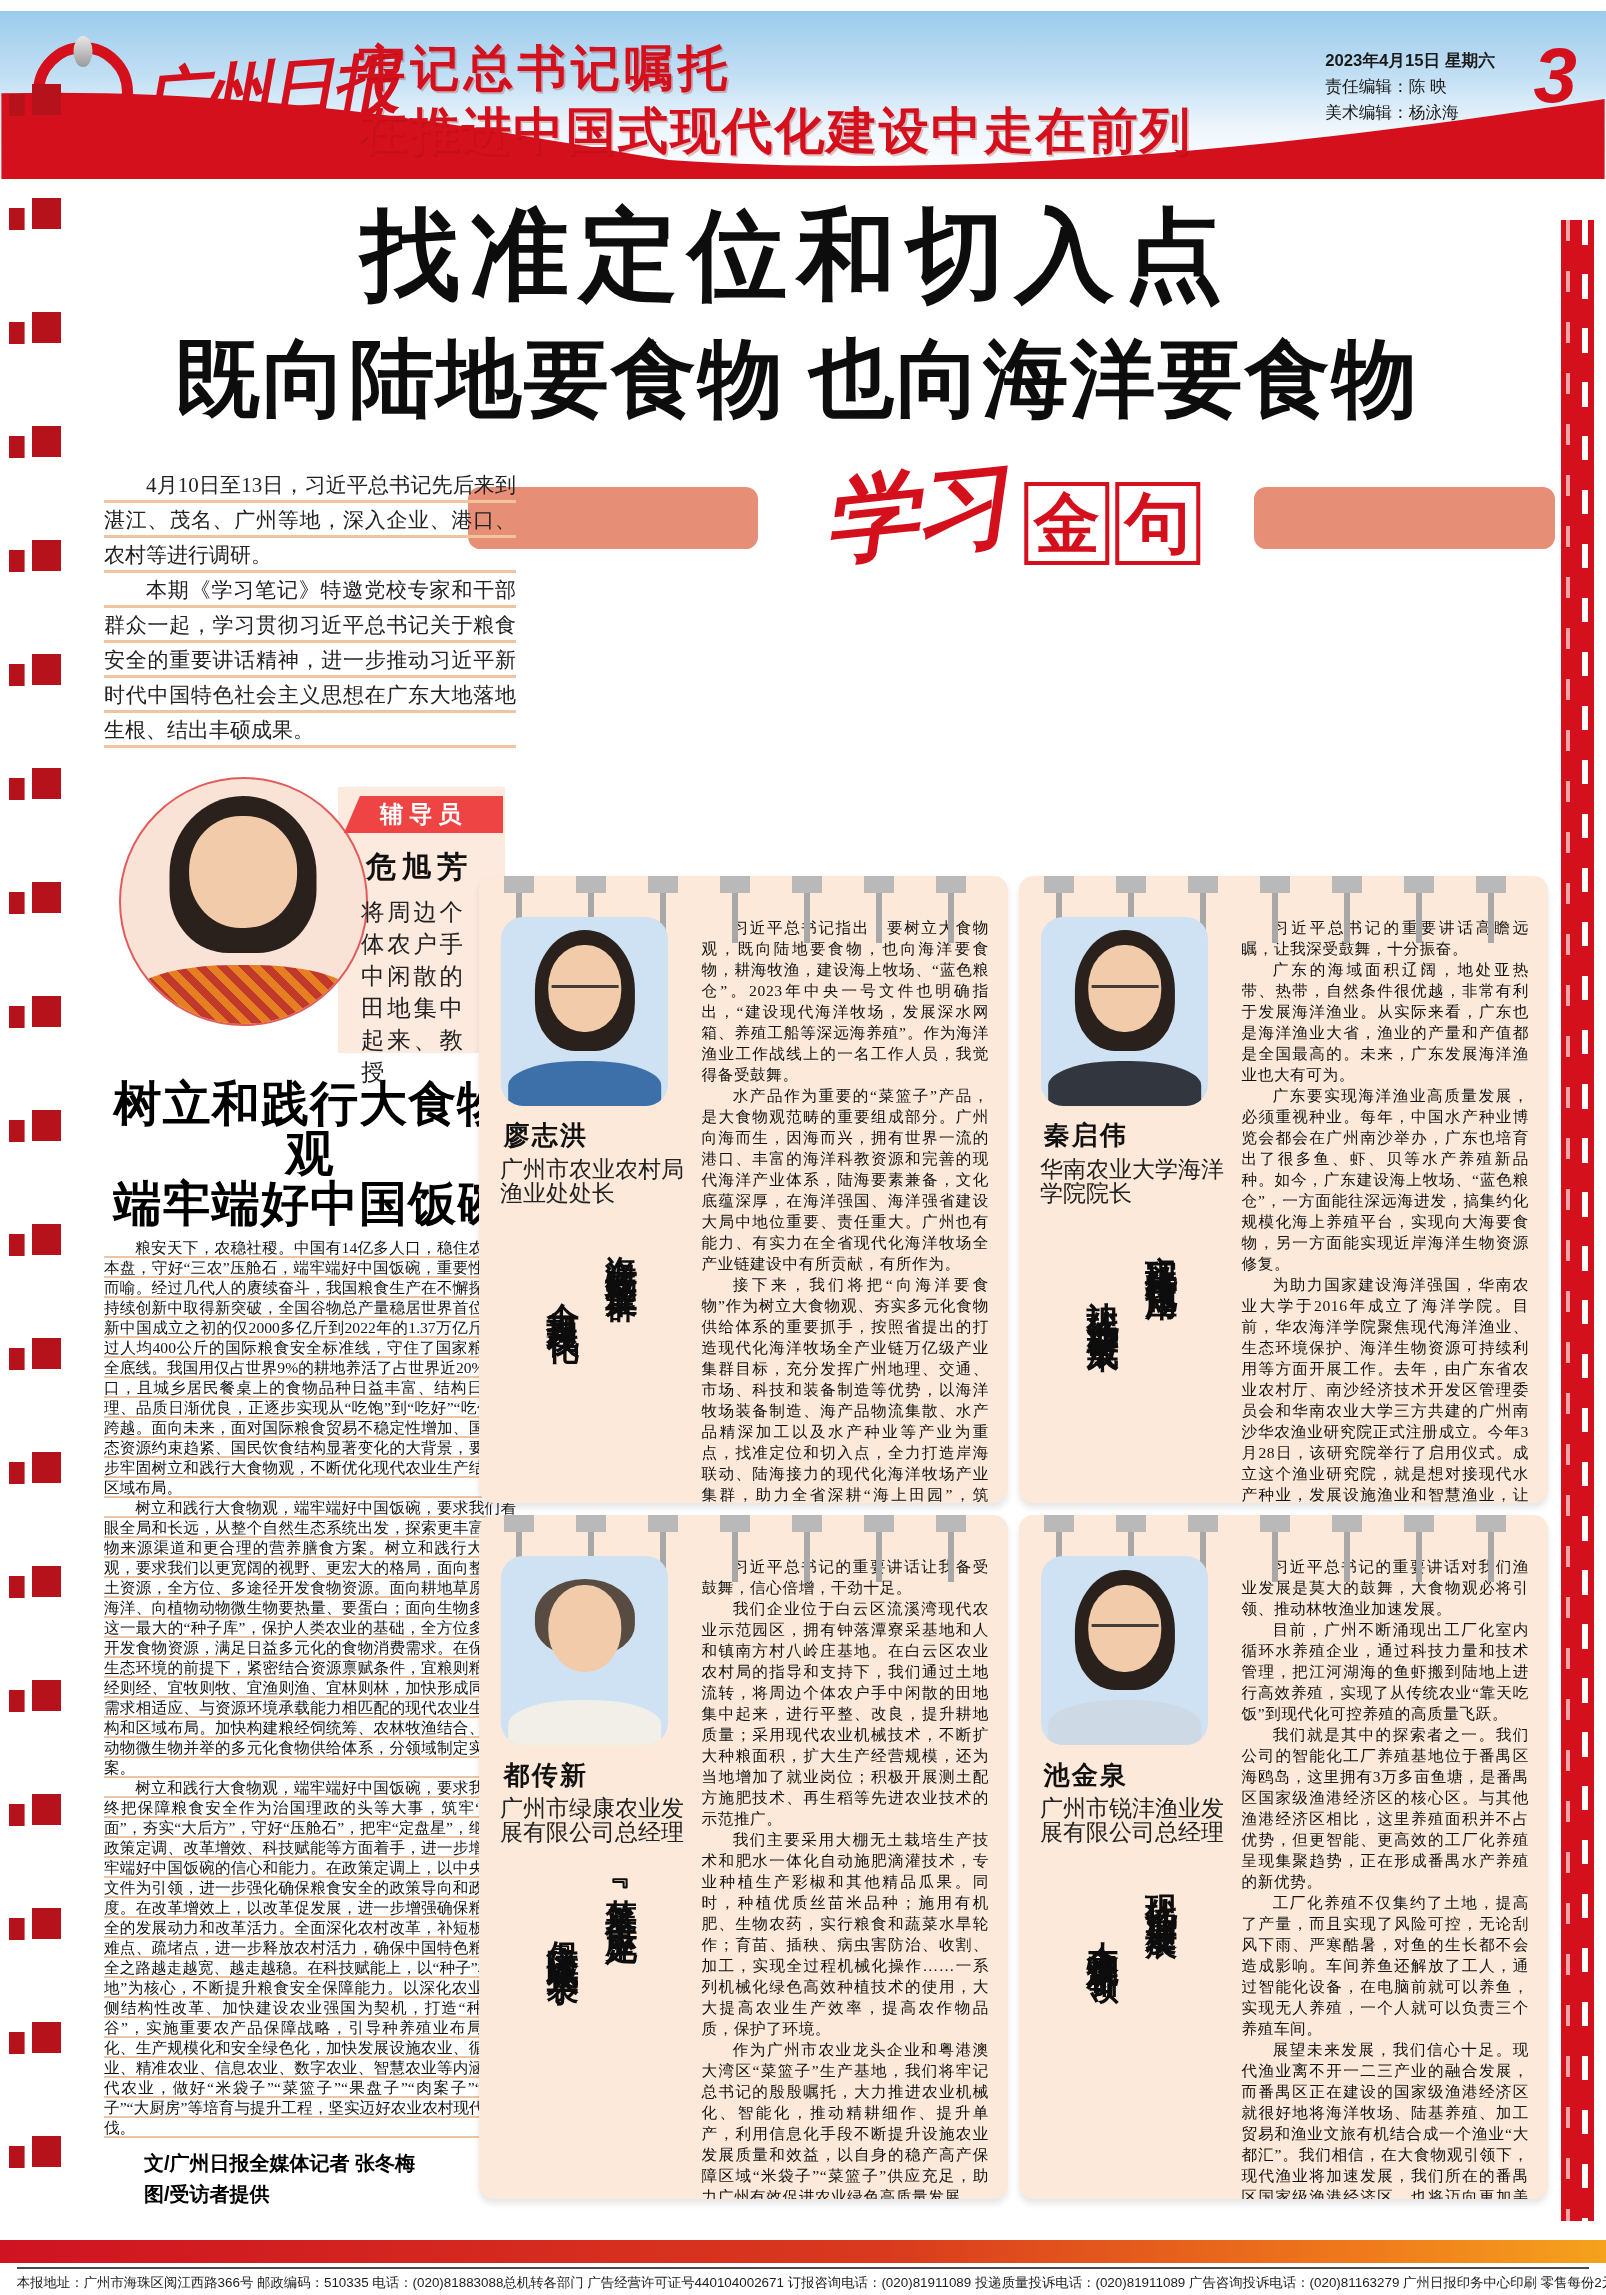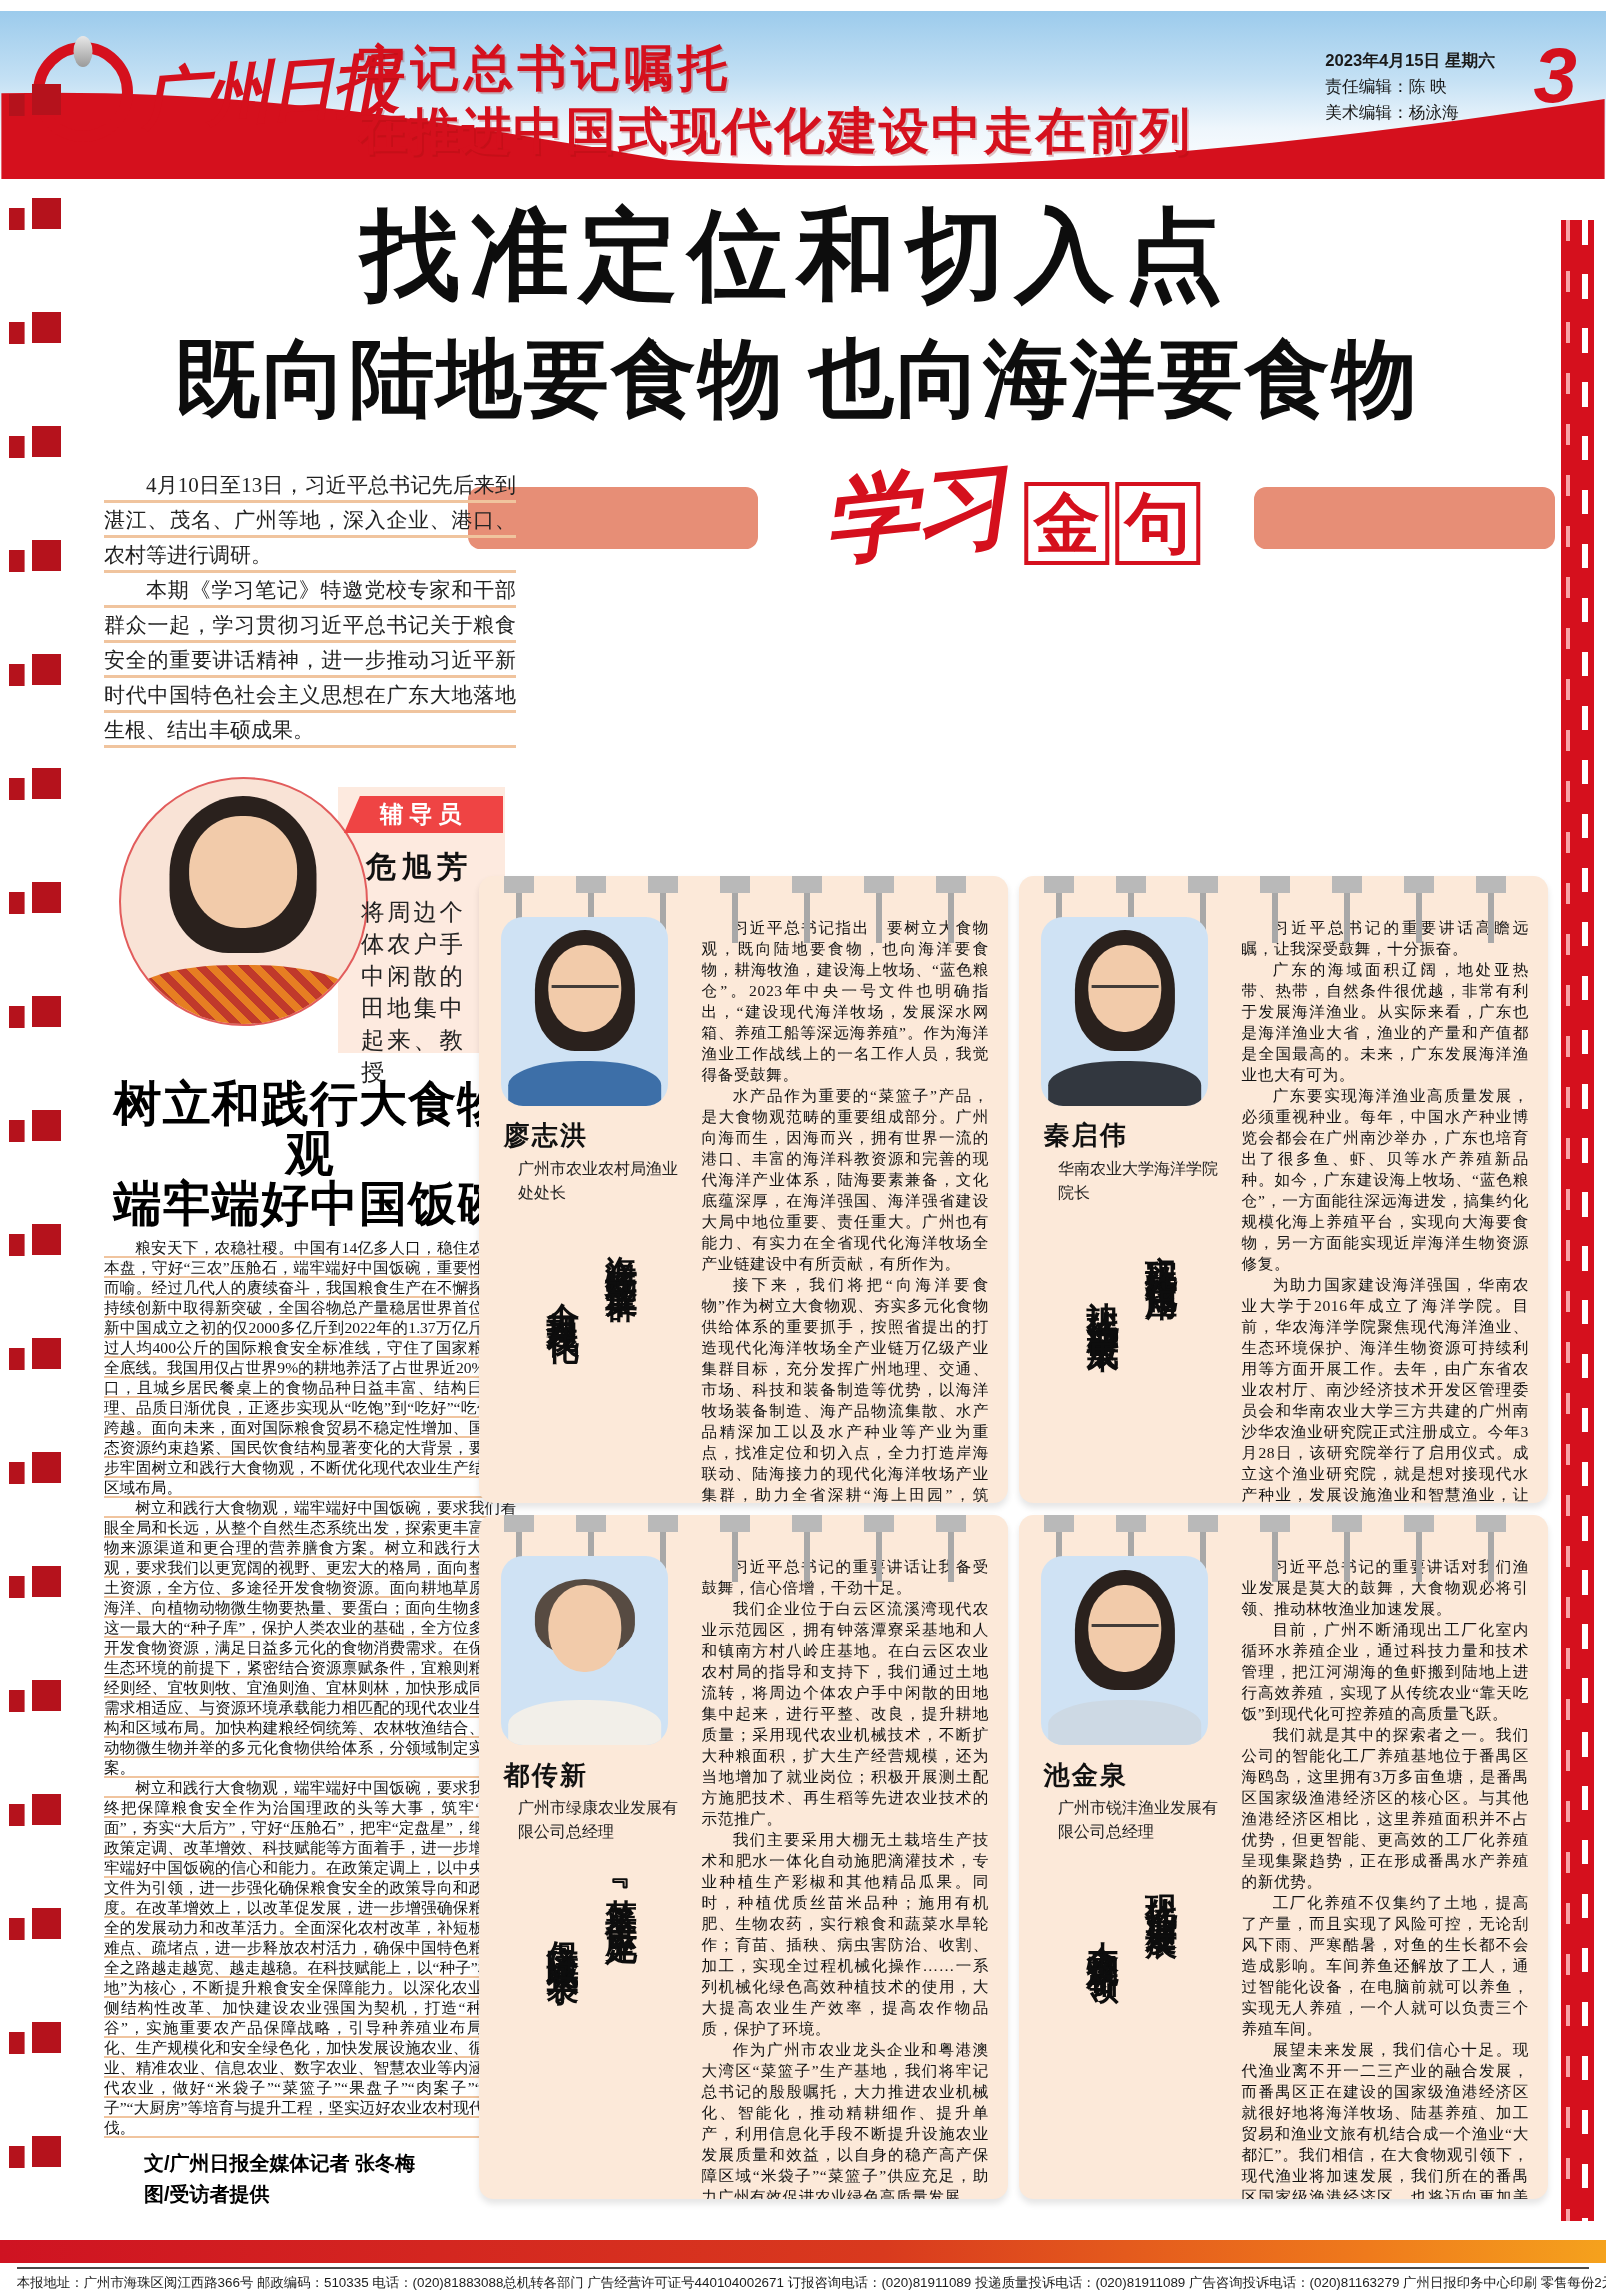--- a/index.html
+++ b/index.html
@@ -108,21 +108,21 @@
   .av-glasses{position:absolute;left:50%;top:36%;transform:translateX(-50%);width:40%;height:0;
     border-top:3.9px solid #433c38;}
   .av-shirt{position:absolute;bottom:-4%;left:50%;transform:translateX(-50%);width:92%;height:28%;
     border-radius:46% 46% 0 0;}
   .shirt-blue{background:#3d6fa8;}
   .shirt-suit{background:#32373f;}
   .shirt-white{background:#f2efe9;}
   .shirt-light{background:#cdd9e4;}
   .shirt-plaid{background:repeating-linear-gradient(45deg,#c0392b 0 7.8px,#e67e22 7.8px 15.6px);}
   .p-name{font-size:26px;font-weight:900;color:#111;margin:12.3px 0 3.3px 5.6px;letter-spacing:2.2px;}
-  .p-title{font-size:16px;line-height:24.5px;color:#222;margin-left:20px;}
+  .p-title{font-size:23px;line-height:24.5px;color:#222;margin-left:2px;}
   .v-head{margin-top:24.5px;display:flex;flex-direction:row-reverse;justify-content:center;gap:14.5px;}
   .v-col{writing-mode:vertical-rl;font-size:32px;font-weight:900;color:#0d0d0d;letter-spacing:5px;
     font-family:"Liberation Serif",serif;}
   .v-col.lower{margin-top:47px;}
   .card-right{flex:1;min-width:0;}
   .card-right p{font-size:15.6px;line-height:21px;letter-spacing:0.6px;color:#131313;margin:0;
     text-indent:2em;text-align:justify;font-family:"Liberation Serif",serif;}
   .card-credit{font-size:18px;font-weight:bold;margin-top:1.1px;text-indent:1em;color:#000;}
 
   

